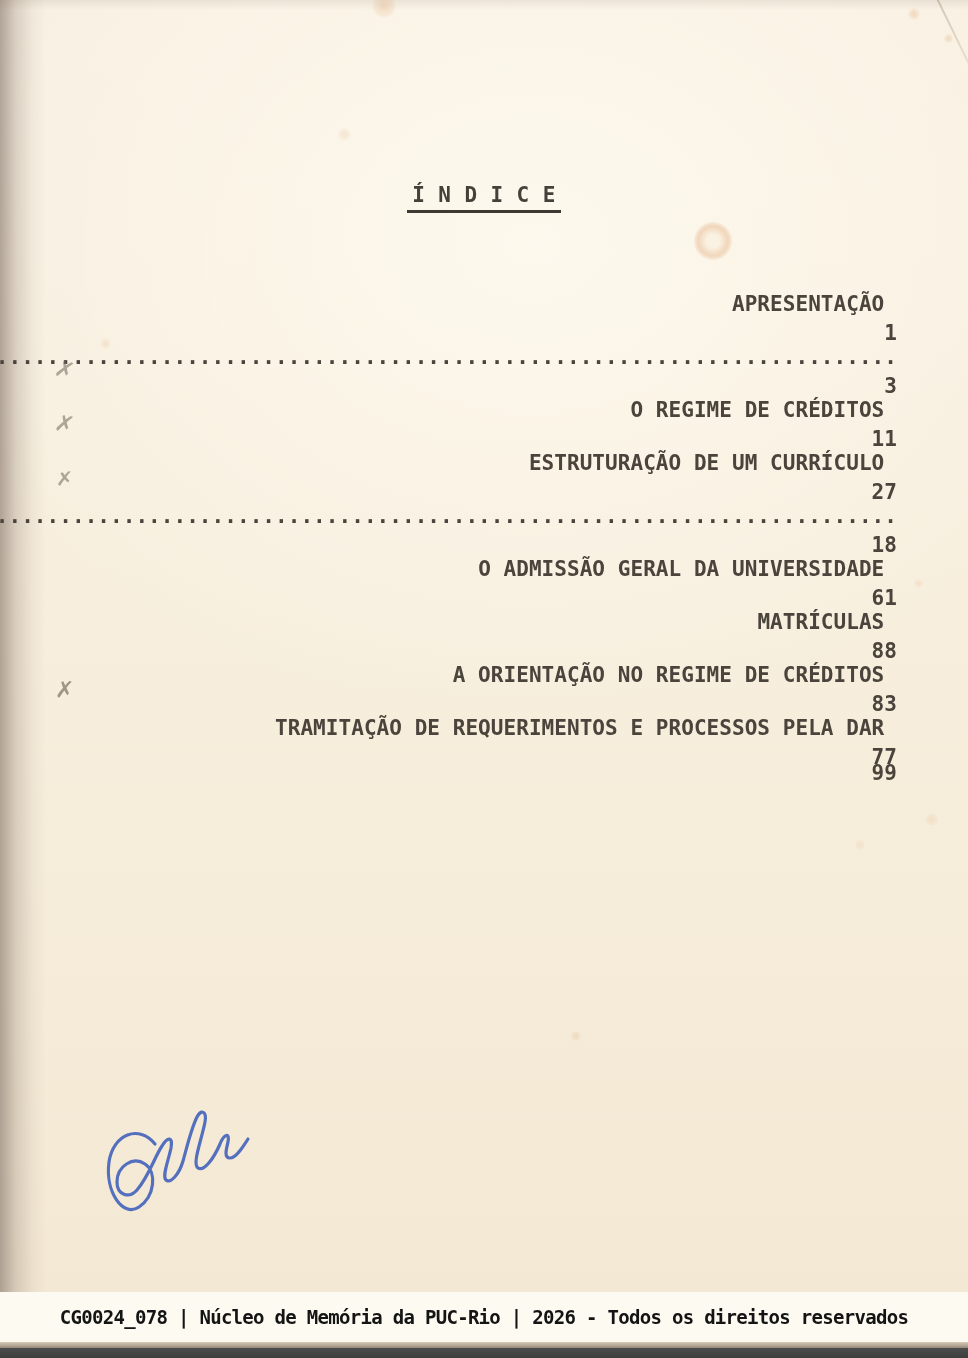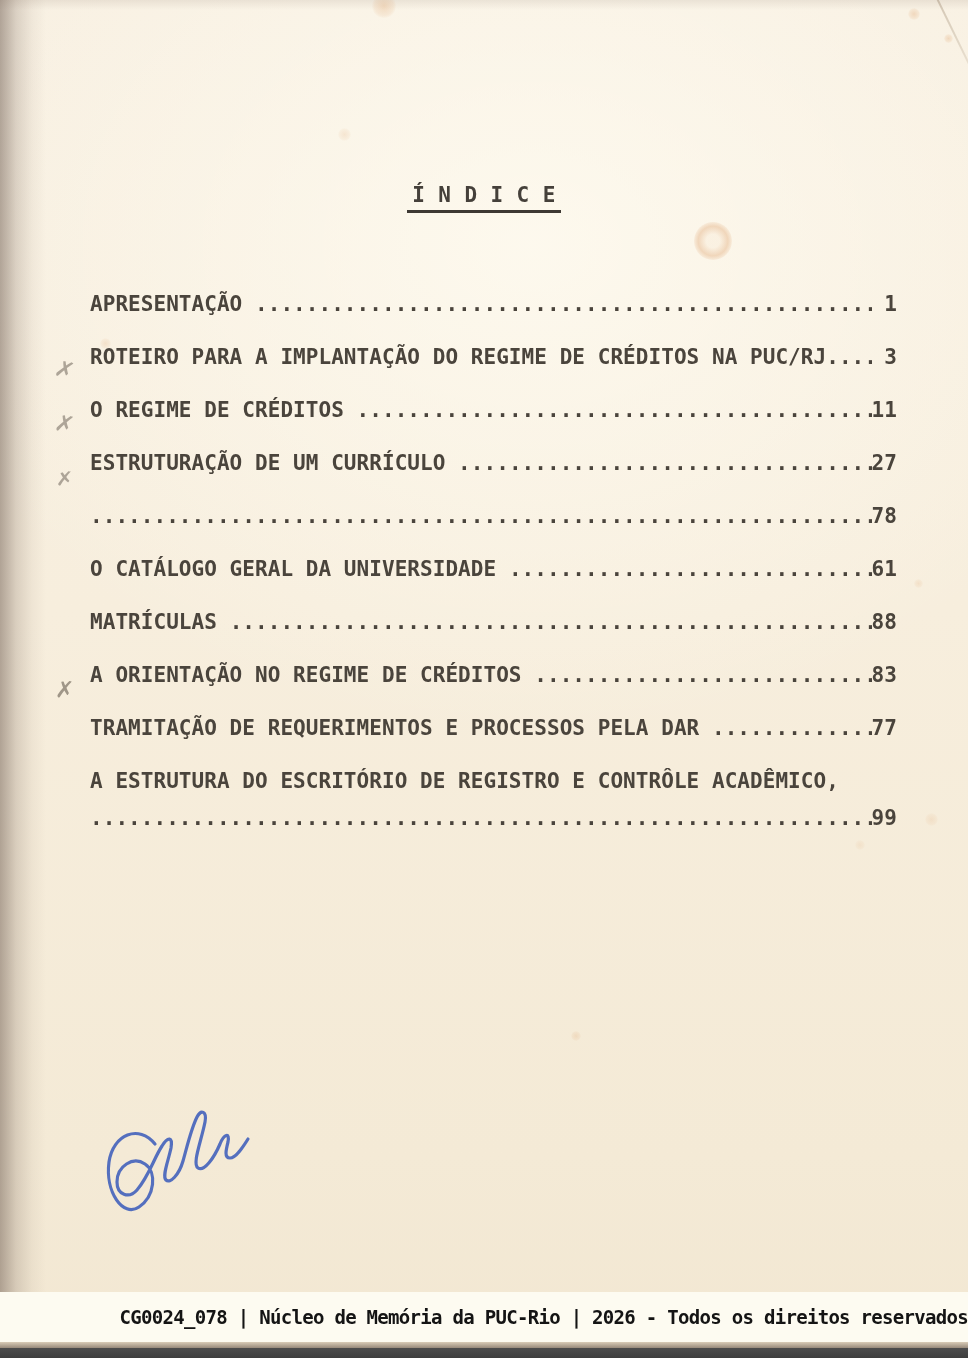--- a/index.html
+++ b/index.html
@@ -38,22 +38,22 @@
   .title-wrap{position:absolute;top:183px;left:0;width:100%;text-align:center;}
   .doc-title{
     display:inline-block;font-size:21px;font-weight:bold;color:#45403a;
     letter-spacing:0.4px;white-space:pre;
     border-bottom:3px solid #3e3933;padding:0 5px 3px 5px;
   }
 
   
   .toc{position:absolute;left:90px;top:292px;width:807px;color:#4a443c;}
   .row{
-    position:relative;height:53px;display:flex;align-items:flex-start;
-    font-size:21px;font-weight:bold;letter-spacing:0.05px;
+    position:relative;height:53px;display:flex;align-items:flex-end;
+    font-size:21px;font-weight:bold;letter-spacing:0.05px;flex-direction:column;
   }
   .row.tight{height:32px;margin-top:-16px;}
   .lbl{white-space:pre;flex:none;}
   .leader{flex:1 1 auto;overflow:hidden;white-space:nowrap;}
   .pg{flex:none;min-width:2ch;text-align:right;white-space:pre;}
   .mark{
     position:absolute;left:-35px;top:50%;transform:translateY(-52%) rotate(6deg);
     font-family:"DejaVu Sans",sans-serif;font-size:23px;font-weight:normal;
     color:rgba(128,118,106,0.62);
   }
@@ -61,21 +61,21 @@
   .r2 .mark{transform:translateY(-55%) rotate(12deg);}
   .r3 .mark{transform:translateY(-48%) rotate(-6deg) scaleY(0.78);}
   .r7 .mark{transform:translateY(-52%) rotate(2deg);color:rgba(122,112,100,0.7);}
 
   
   .signature{position:absolute;left:95px;top:1102px;pointer-events:none;}
 
   
   .footer-strip{
     position:absolute;left:0;top:1292px;width:968px;height:50px;
-    background:#fdfbf1;display:flex;align-items:center;justify-content:flex-end;
+    background:#fdfbf1;display:flex;align-items:center;justify-content:center;
   }
   .footer-text{
     font-family:"DejaVu Sans Mono","Liberation Mono",monospace;
     font-size:19px;font-weight:bold;color:#141414;letter-spacing:-0.7px;white-space:pre;
   }
   .bottom-shadow{
     position:absolute;left:0;top:1342px;width:968px;height:6px;
     background:linear-gradient(180deg,#d9ccb7,#97897a);
   }
   .bottom-bar{
@@ -109,44 +109,43 @@
 
   <div class="toc">
       <div class="row r0">
 
     <span class="lbl">APRESENTAÇÃO </span>
     <span class="leader">......................................................................................................................................................</span>
     <span class="pg"> 1</span>
   </div>
       <div class="row r1">
     <span class="mark">✗</span>
-    <span class="lbl">ROTEIRO PARA A IMPLANTAÇÃO DO REGIME DE CRÉDITOS NA PUC/RJ</span>
     <span class="leader">......................................................................................................................................................</span>
     <span class="pg"> 3</span>
   </div>
       <div class="row r2">
     <span class="mark">✗</span>
     <span class="lbl">O REGIME DE CRÉDITOS </span>
     <span class="leader">......................................................................................................................................................</span>
     <span class="pg">11</span>
   </div>
       <div class="row r3">
     <span class="mark">✗</span>
     <span class="lbl">ESTRUTURAÇÃO DE UM CURRÍCULO </span>
     <span class="leader">......................................................................................................................................................</span>
     <span class="pg">27</span>
   </div>
       <div class="row r4">
 
     <span class="leader">......................................................................................................................................................</span>
-    <span class="pg">78</span>
+    <span class="pg">18</span>
   </div>
       <div class="row r5">
 
-    <span class="lbl">O CATÁLOGO GERAL DA UNIVERSIDADE </span>
+    <span class="lbl">O ADMISSÃO GERAL DA UNIVERSIDADE </span>
     <span class="leader">......................................................................................................................................................</span>
     <span class="pg">61</span>
   </div>
       <div class="row r6">
 
     <span class="lbl">MATRÍCULAS </span>
     <span class="leader">......................................................................................................................................................</span>
     <span class="pg">88</span>
   </div>
       <div class="row r7">
@@ -154,25 +153,20 @@
     <span class="lbl">A ORIENTAÇÃO NO REGIME DE CRÉDITOS </span>
     <span class="leader">......................................................................................................................................................</span>
     <span class="pg">83</span>
   </div>
       <div class="row r8">
 
     <span class="lbl">TRAMITAÇÃO DE REQUERIMENTOS E PROCESSOS PELA DAR </span>
     <span class="leader">......................................................................................................................................................</span>
     <span class="pg">77</span>
   </div>
-      <div class="row r9">
-
-    <span class="lbl">A ESTRUTURA DO ESCRITÓRIO DE REGISTRO E CONTRÔLE ACADÊMICO,</span>
-
-  </div>
       <div class="row r10 tight">
 
     <span class="leader">......................................................................................................................................................</span>
     <span class="pg">99</span>
   </div>
     </div>
 
   <svg class="signature" width="170" height="134" viewBox="0 0 170 134">
     <path d="M 60 42 C 44 22 18 32 14 60 C 10 90 28 116 44 105 C 60 94 62 70 50 62 C 38 54 22 64 22 80 C 22 93 34 97 42 88 C 54 74 59 56 67 44 C 73 34 78 35 76 46 C 73 60 67 74 71 78 C 75 82 84 73 88 59 C 92 45 96 27 102 15 C 106 7 112 9 110 20 C 106 40 97 62 103 66 C 109 70 119 56 125 42 C 129 32 135 30 133 40 C 131 48 129 56 135 56 C 141 56 148 45 153 37" fill="none" stroke="#3d5dbb" stroke-width="3.2" stroke-linecap="round" stroke-linejoin="round" opacity="0.88"></path>
   </svg>

